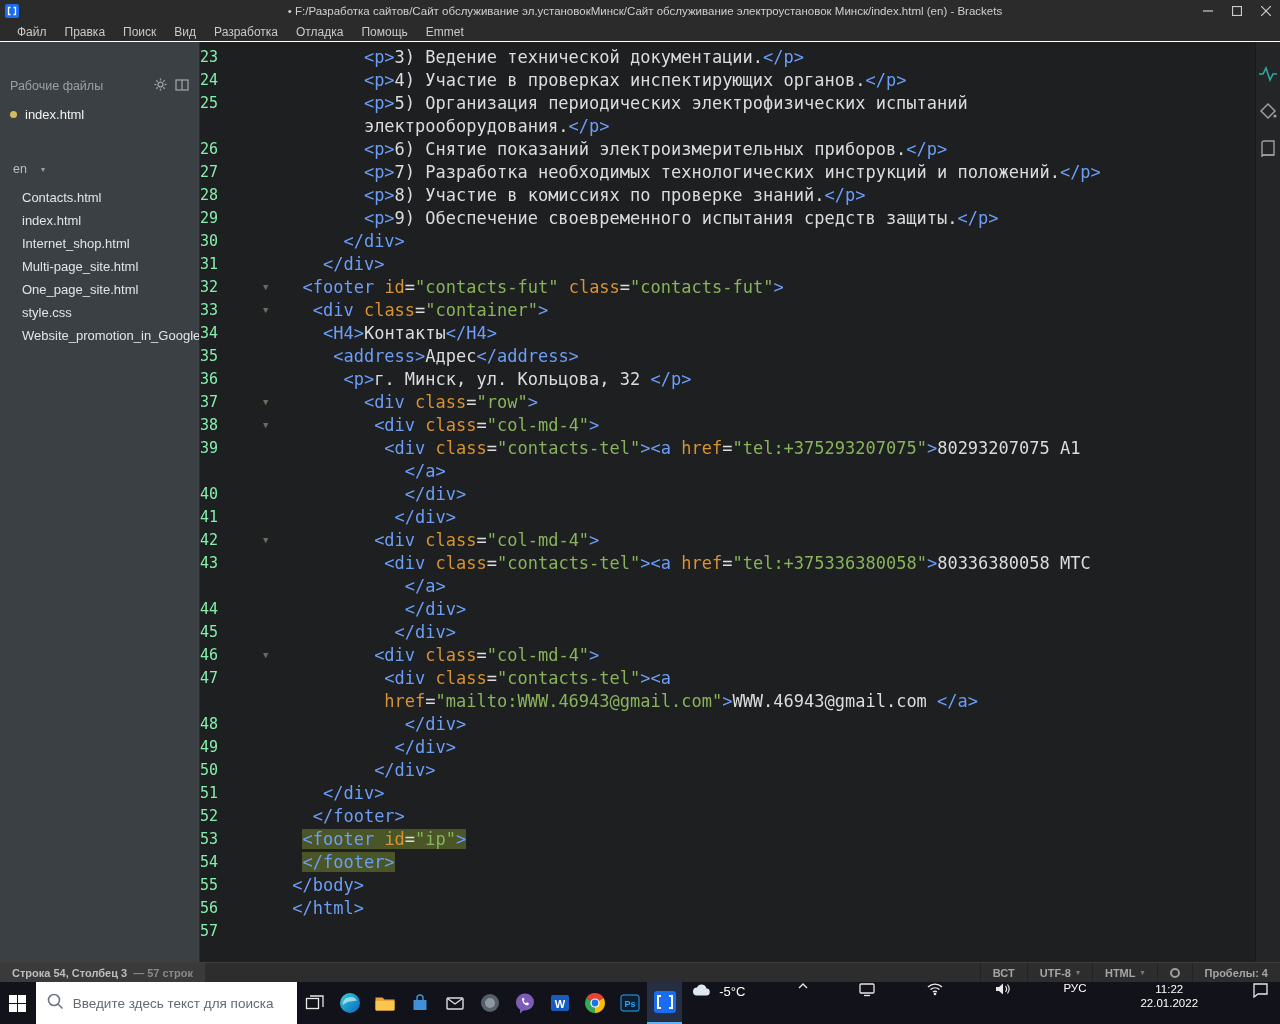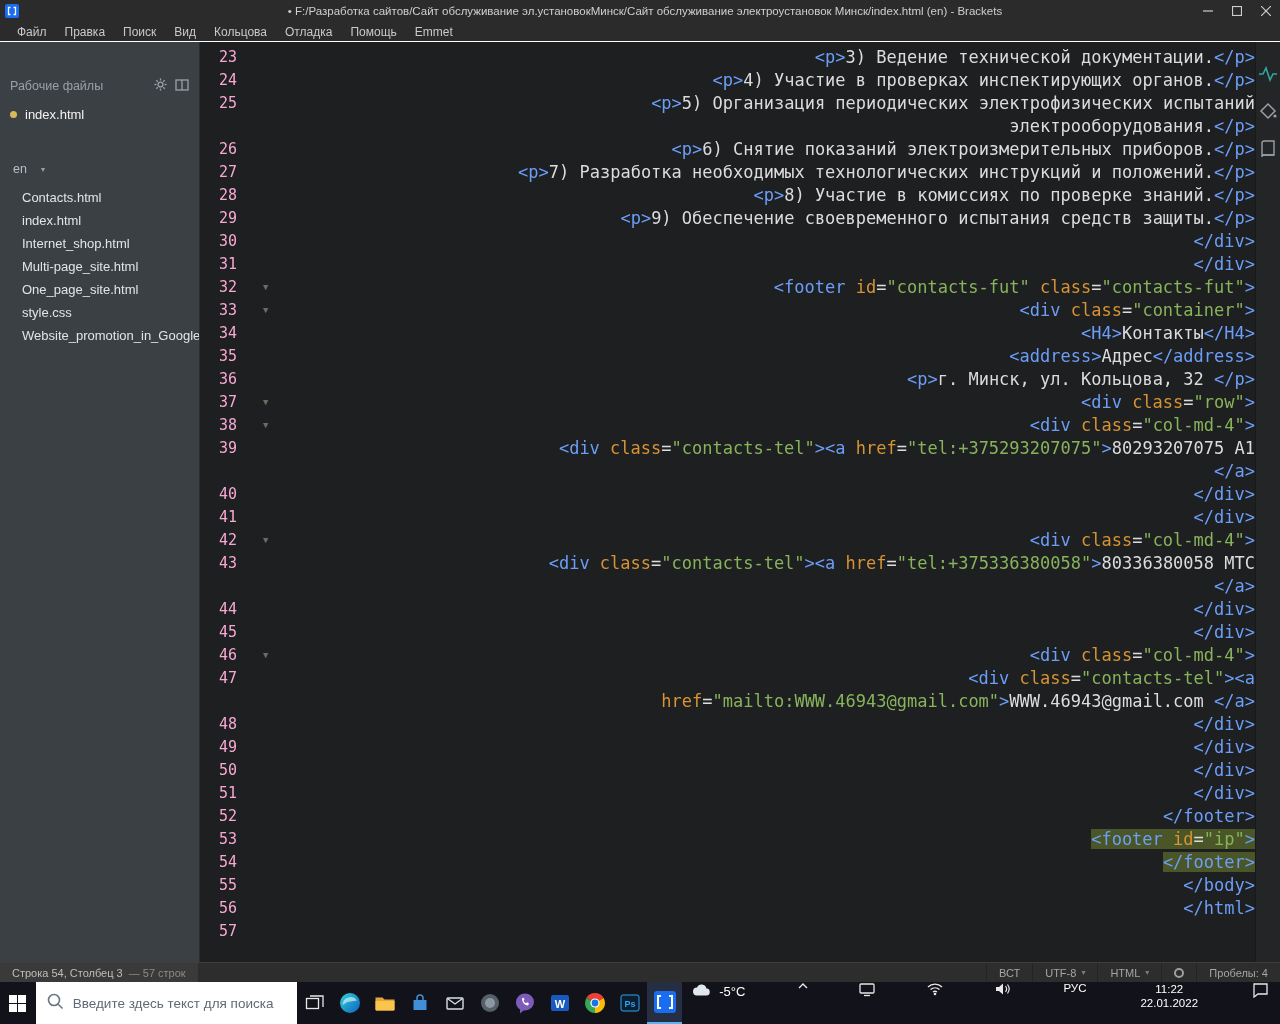--- a/index.html
+++ b/index.html
@@ -28,33 +28,33 @@
   .working-file { display:flex; align-items:center; padding:6px 10px; color:#f2f2f2; font-size:13px; }
   .dot { width:7px; height:7px; border-radius:50%; background:#d8b85c; margin-right:8px; flex:none; }
   .project-row { margin-top:28px; padding:6px 13px; color:#b9bec3; font-size:12.5px; display:flex; align-items:center; gap:14px; }
   .project-row .caret { font-size:8px; color:#9aa0a6; }
   .file-tree { margin-top:4px; }
   .tree-item { padding:3px 10px 3px 22px; color:#e2e4e6; font-size:13px; line-height:17px; white-space:nowrap; overflow:hidden; }
 
   .editor { flex:1; background:#1d1f21; overflow:hidden; }
   .code { font-family:"DejaVu Sans Mono","Liberation Mono",monospace; font-size:17px; padding-top:4px; }
   .code-row { display:flex; height:23px; line-height:23px; white-space:pre; }
-  .ln { width:56px; flex:none; text-align:center; color:#f9a8d4; font-size:15px; }
+  .ln { width:56px; flex:none; text-align:left; color:#86efac; font-size:15px; }
   .fold { width:26px; flex:none; padding-left:7px; color:#6f6a5d; font-size:9px; }
-  .ctext { flex:1; color:#dcdcdc; overflow:hidden;text-align:right; }
+  .ctext { flex:1; color:#dcdcdc; overflow:hidden; }
   .tk-t { color:#6c9ef8; }
   .tk-a { color:#d89333; }
   .tk-s { color:#89b35b; }
   .tk-p { color:#dcdcdc; }
   .selbg { background:#4a5628; }
 
   .right-toolbar { width:25px; flex:none; background:#232527; border-left:1px solid #18191b; display:flex; flex-direction:column; align-items:center; padding-top:24px; gap:16px; }
 
   
-  .statusbar { height:20px; flex:none; background:#2d2d2d; border-top:1px solid #3e3e3e; display:flex; align-items:stretch; font-size:11px; color:#9e9e9e; }
+  .statusbar { height:20px; flex:none; background:#2d2d2d; border-top:1px solid #3e3e3e; display:flex; align-items:stretch; font-size:11px; color:#9e9e9e;font-weight:bold; }
   .sb-left { background:#3a3a3a; display:flex; align-items:center; padding:0 12px; gap:6px; }
   .sb-left .pos { color:#bdbdbd; }
   .sb-left .dim { color:#8a8a8a; }
   .sb-spacer { flex:1; }
   .sb-item { display:flex; align-items:center; gap:5px; padding:0 12px; border-left:1px solid #232323; color:#a5a5a5; }
   .sb-item .caret { font-size:8px; color:#7c7c7c; }
   .lint-circle { width:10px; height:10px; border-radius:50%; border:2px solid #9e9e9e; }
 
   
   .taskbar { height:42px; flex:none; background:#12121a; display:flex; align-items:stretch; color:#fff; }
@@ -102,21 +102,21 @@
           </svg>
         </span>
     </div>
   </div>
 
   <div class="menubar">
       <span class="menu-item">Файл</span>
       <span class="menu-item">Правка</span>
       <span class="menu-item">Поиск</span>
       <span class="menu-item">Вид</span>
-      <span class="menu-item">Кольцова</span>
+      <span class="menu-item">Разработка</span>
       <span class="menu-item">Отладка</span>
       <span class="menu-item">Помощь</span>
       <span class="menu-item">Emmet</span>
     </div>
 
   <div class="main">
 
     <aside class="sidebar">
       <div class="sb-header">
         <span class="sb-title">Рабочие файлы</span>

